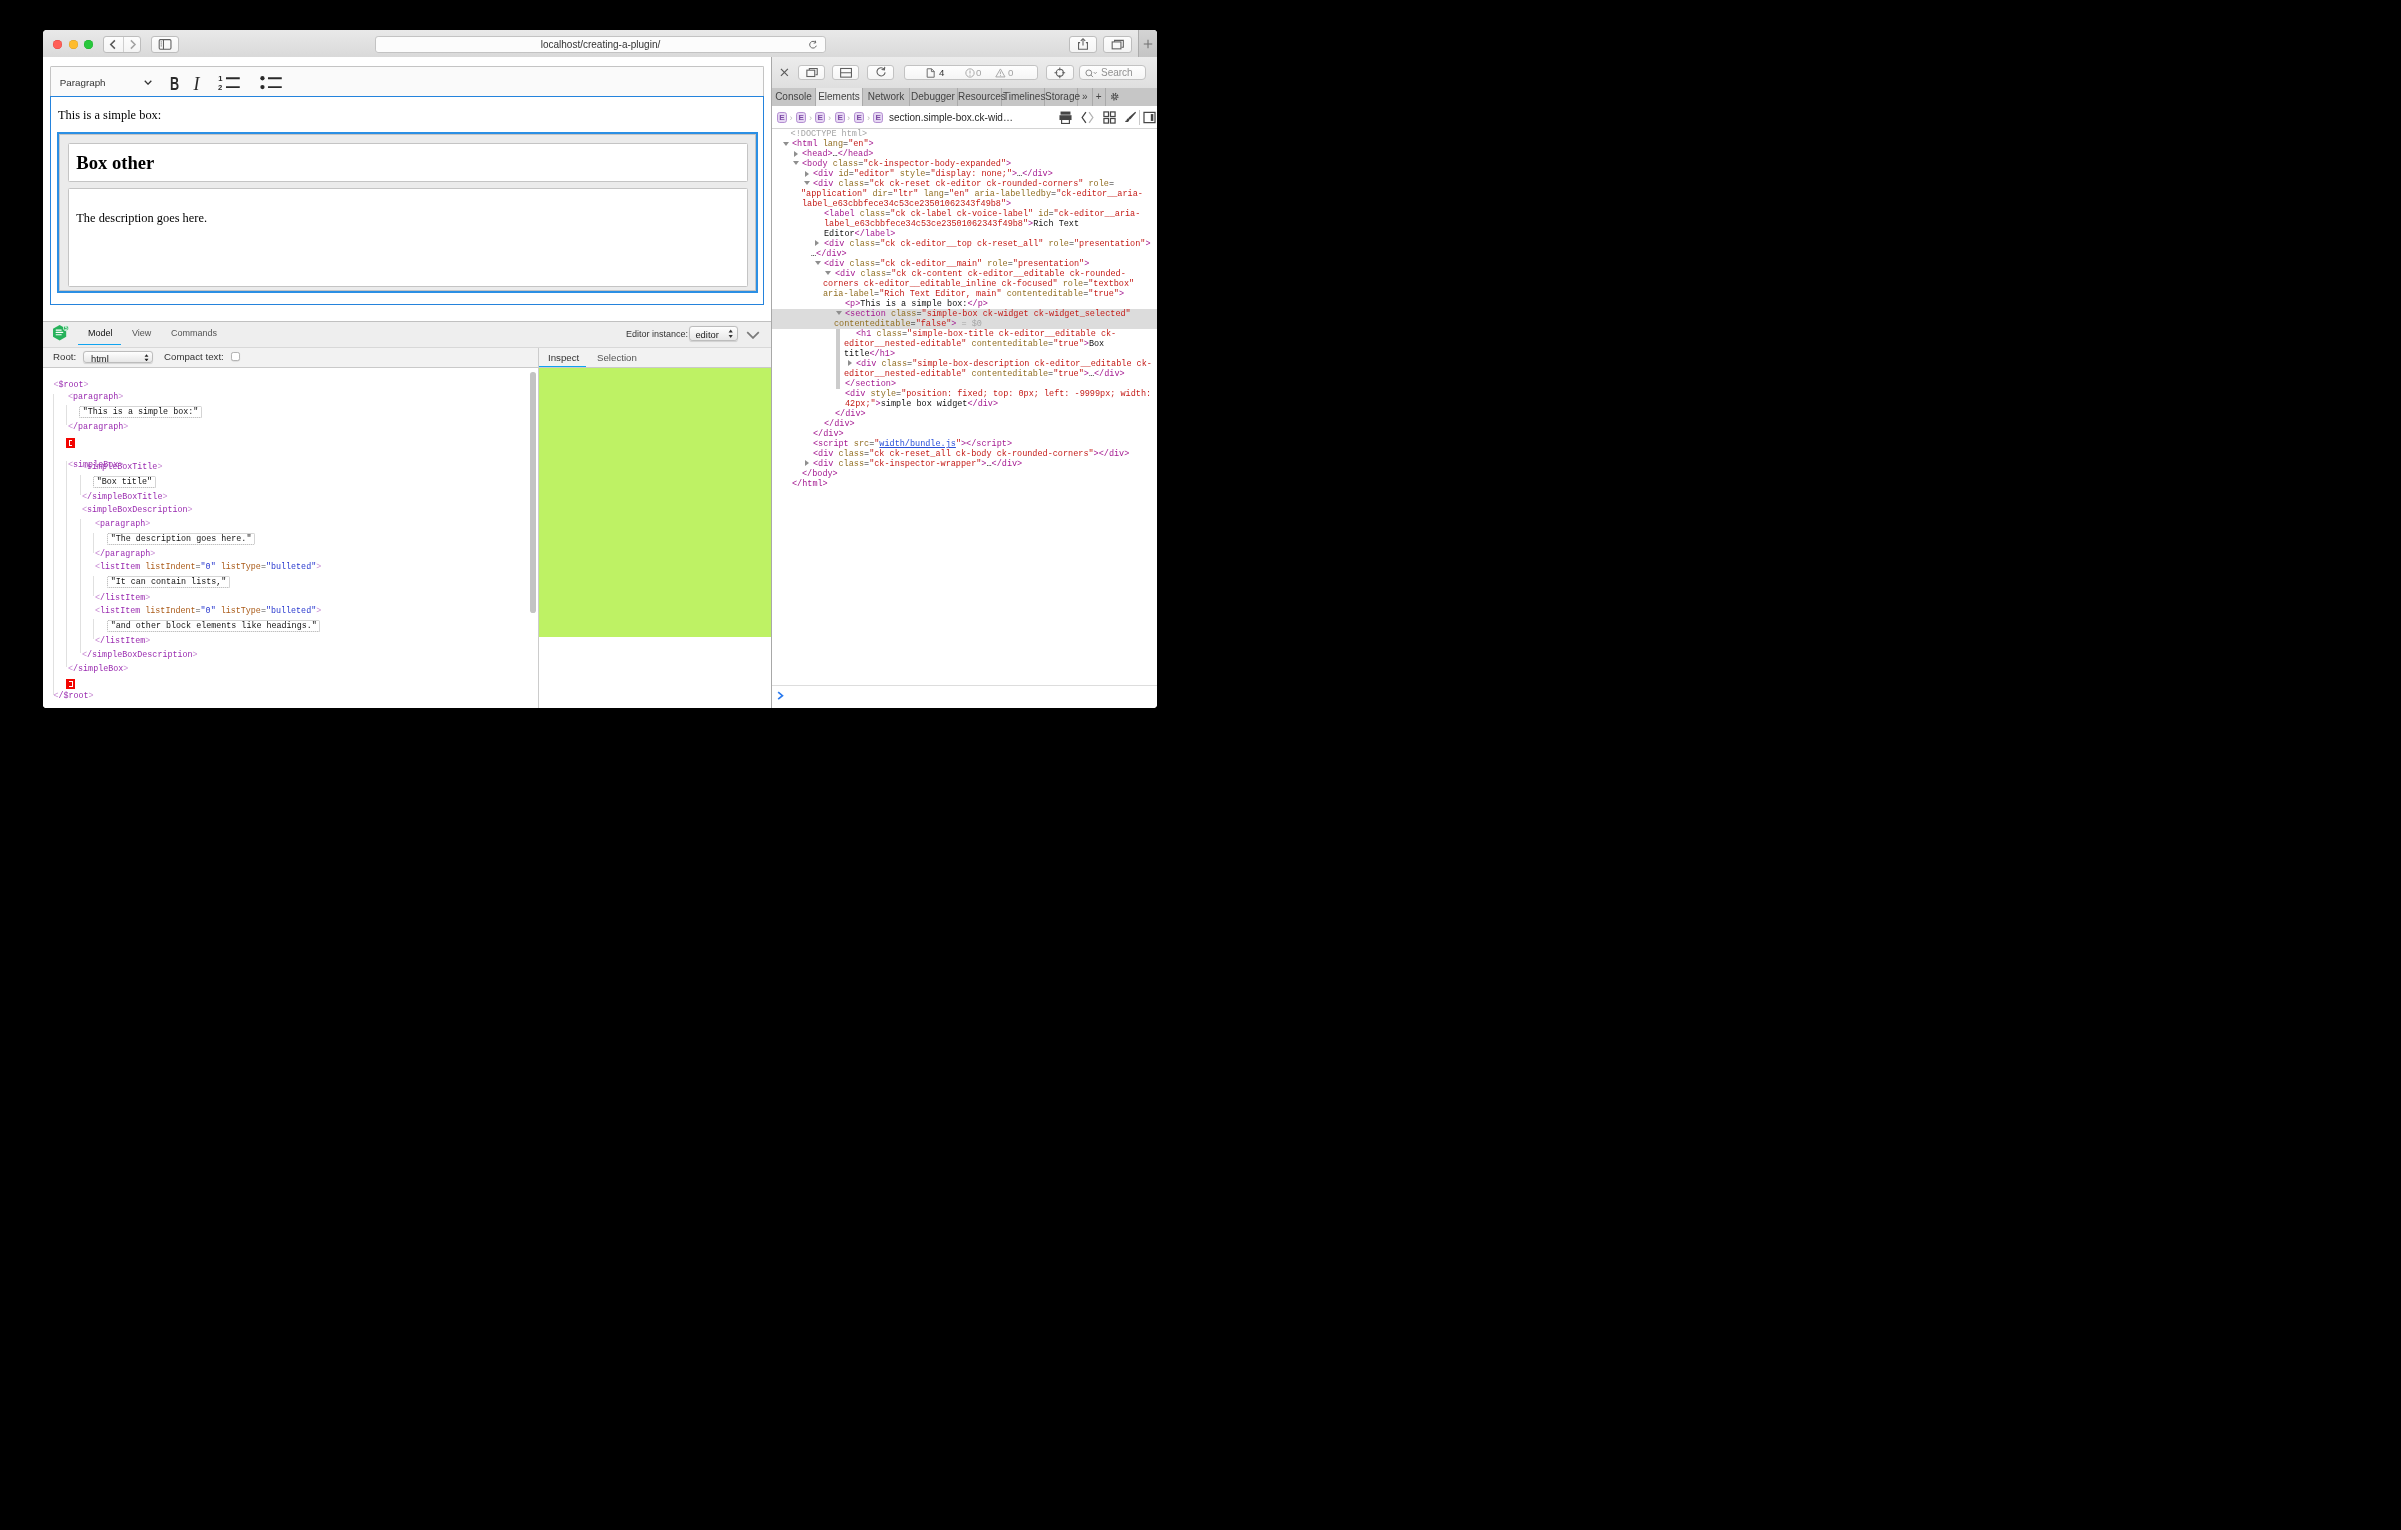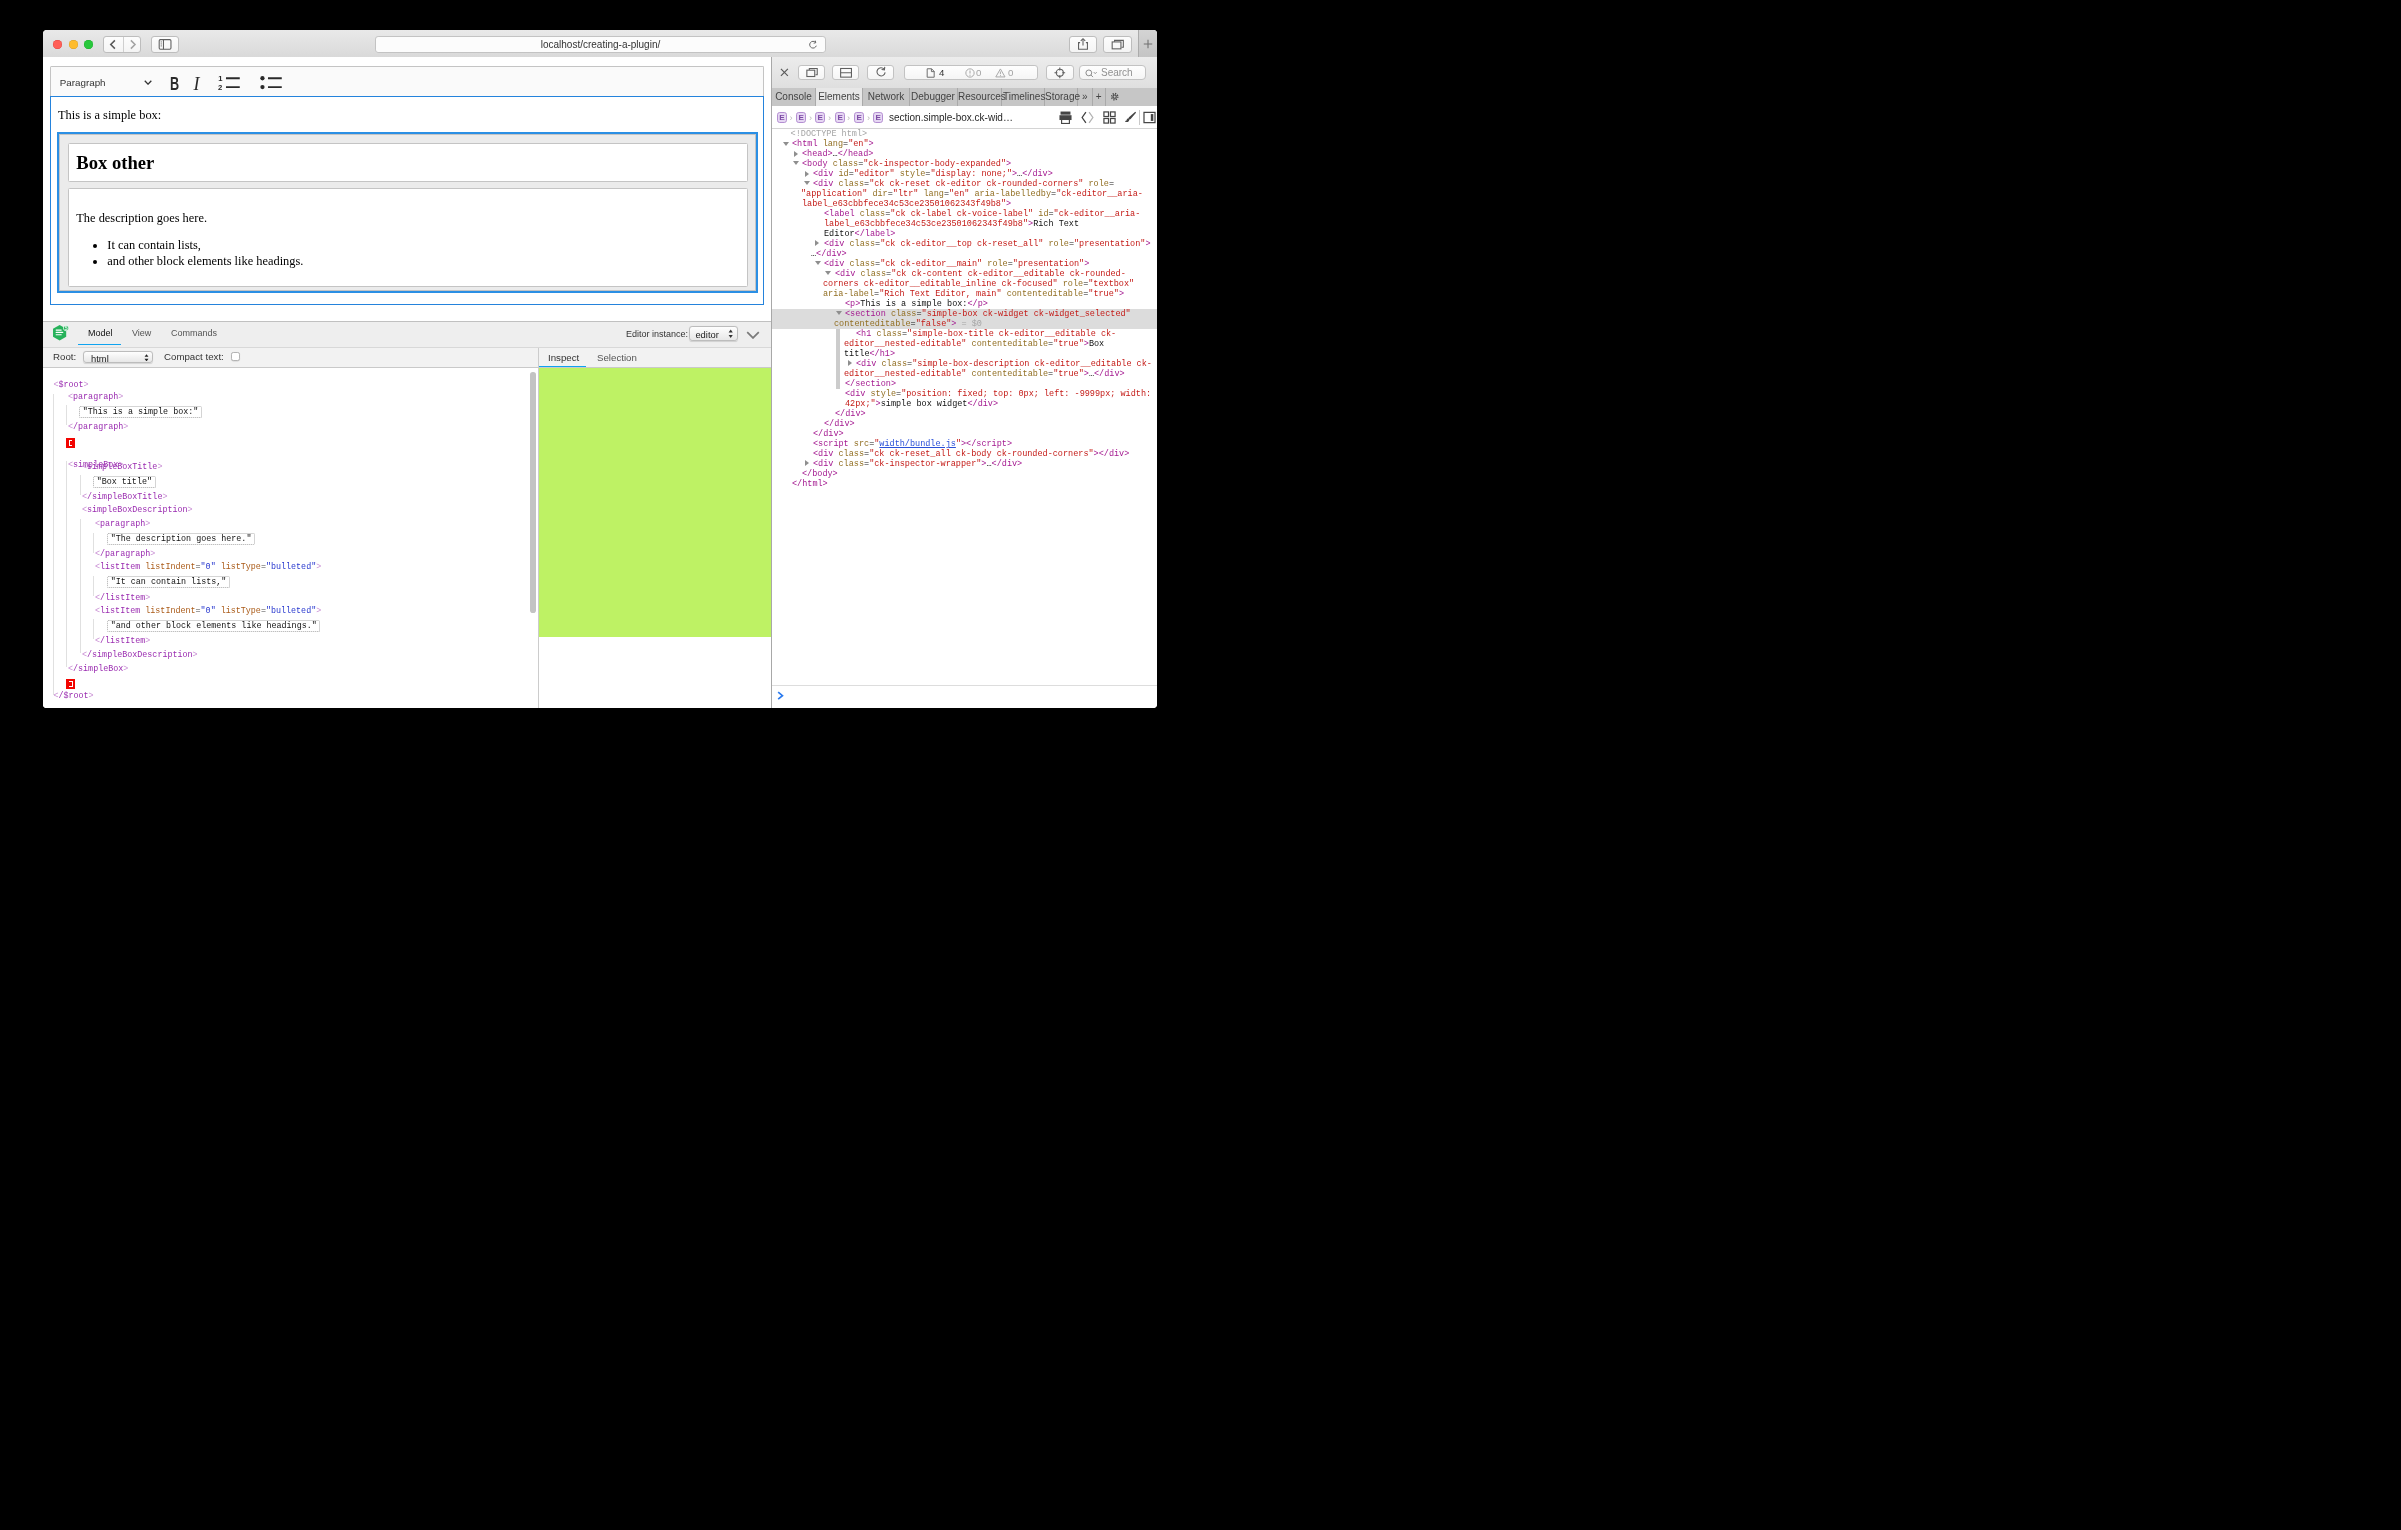--- a/index.html
+++ b/index.html
@@ -168,24 +168,20 @@
       </svg>
     </div>
     <div id="ckeditable">
       <div id="ckp1">This is a simple box:</div>
       <div id="widget">
         <div id="wtitle">
             <h1>Box other</h1>
           </div>
         <div id="wdesc">
           <p>The description goes here.</p>
-          <ul>
-              <li>It can contain lists,</li>
-              <li>and other block elements like headings.</li>
-            </ul>
         </div>
       </div>
     </div>
     <div id="ckins">
       <div id="ckihead">
         <svg style="position:absolute;left:10px;top:3.2px;font-size:11.5px" width="17" height="16.2" viewBox="0 0 22 21">
           <path d="M8.55 0 L17.1 4.95 V15.15 L8.55 20.1 L0 15.15 V4.95 Z" fill="#26b25a"></path>
           <g stroke="#fff" stroke-width="1.5" stroke-linecap="round">
             <line x1="4.1" y1="6.6" x2="10.6" y2="6.6"></line>
             <line x1="4.1" y1="9.6" x2="12.6" y2="9.6"></line>

